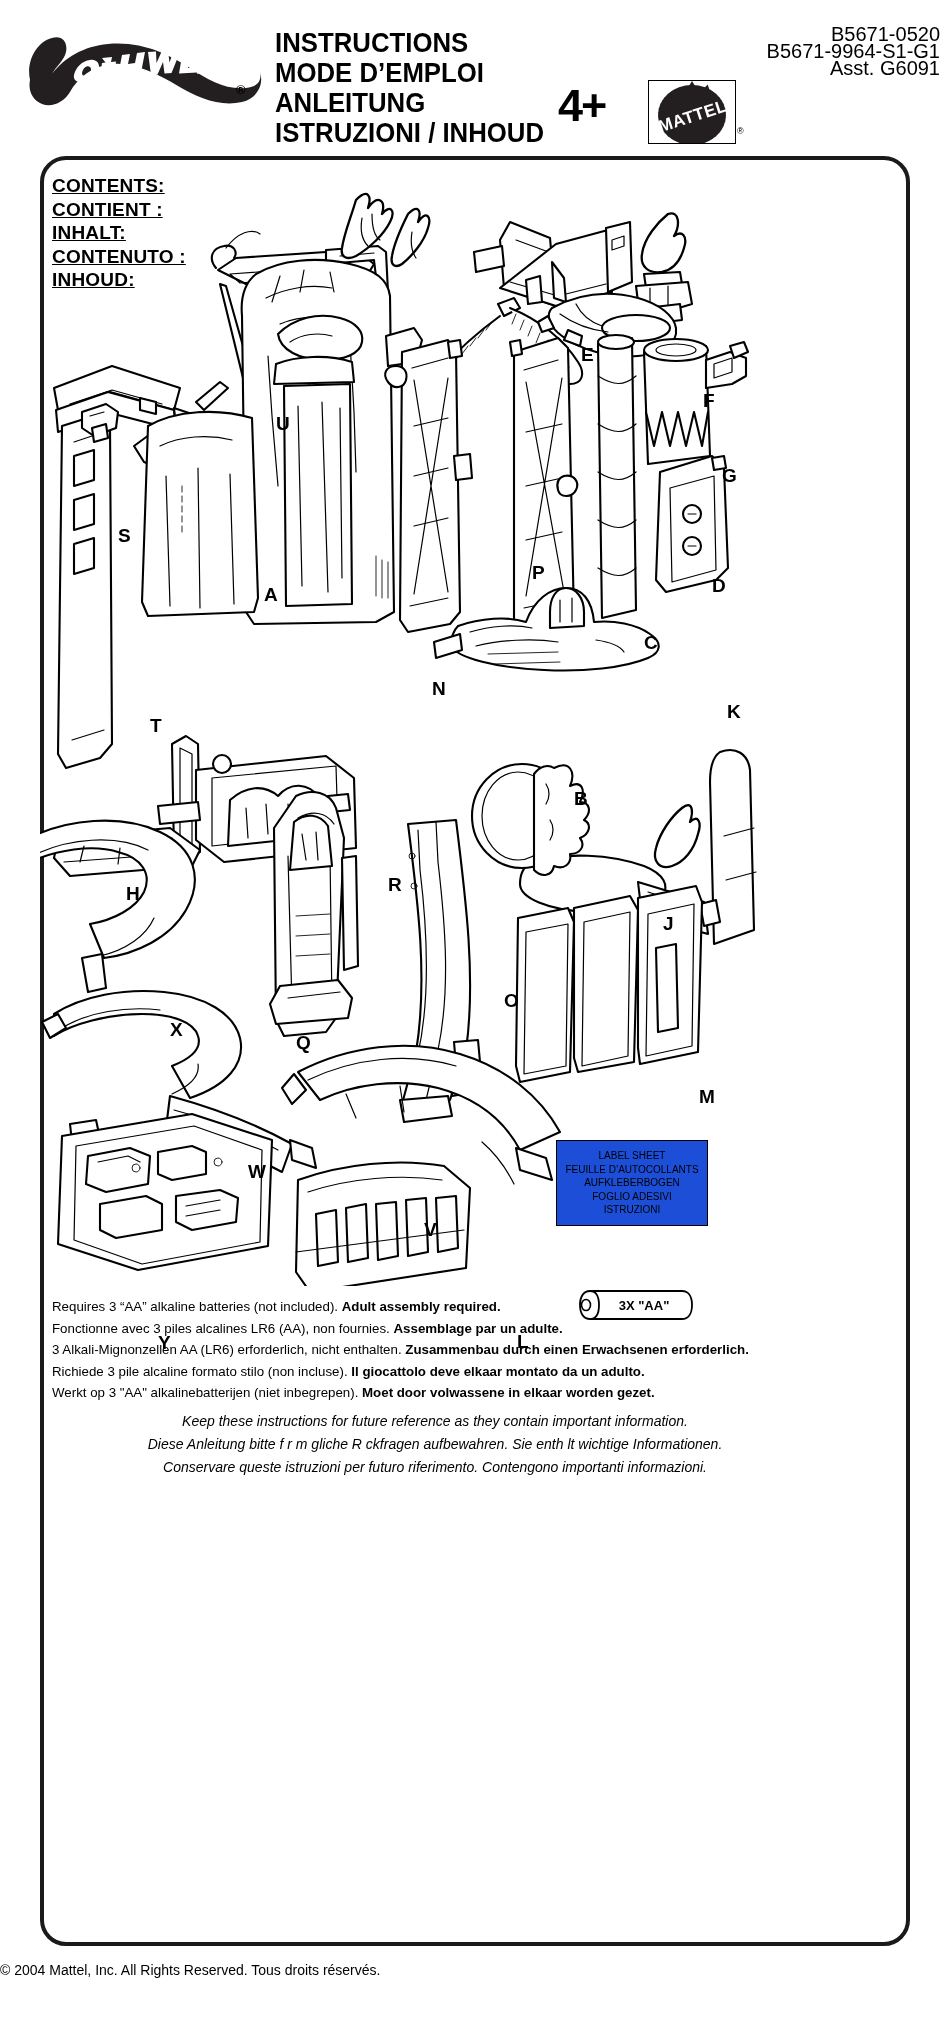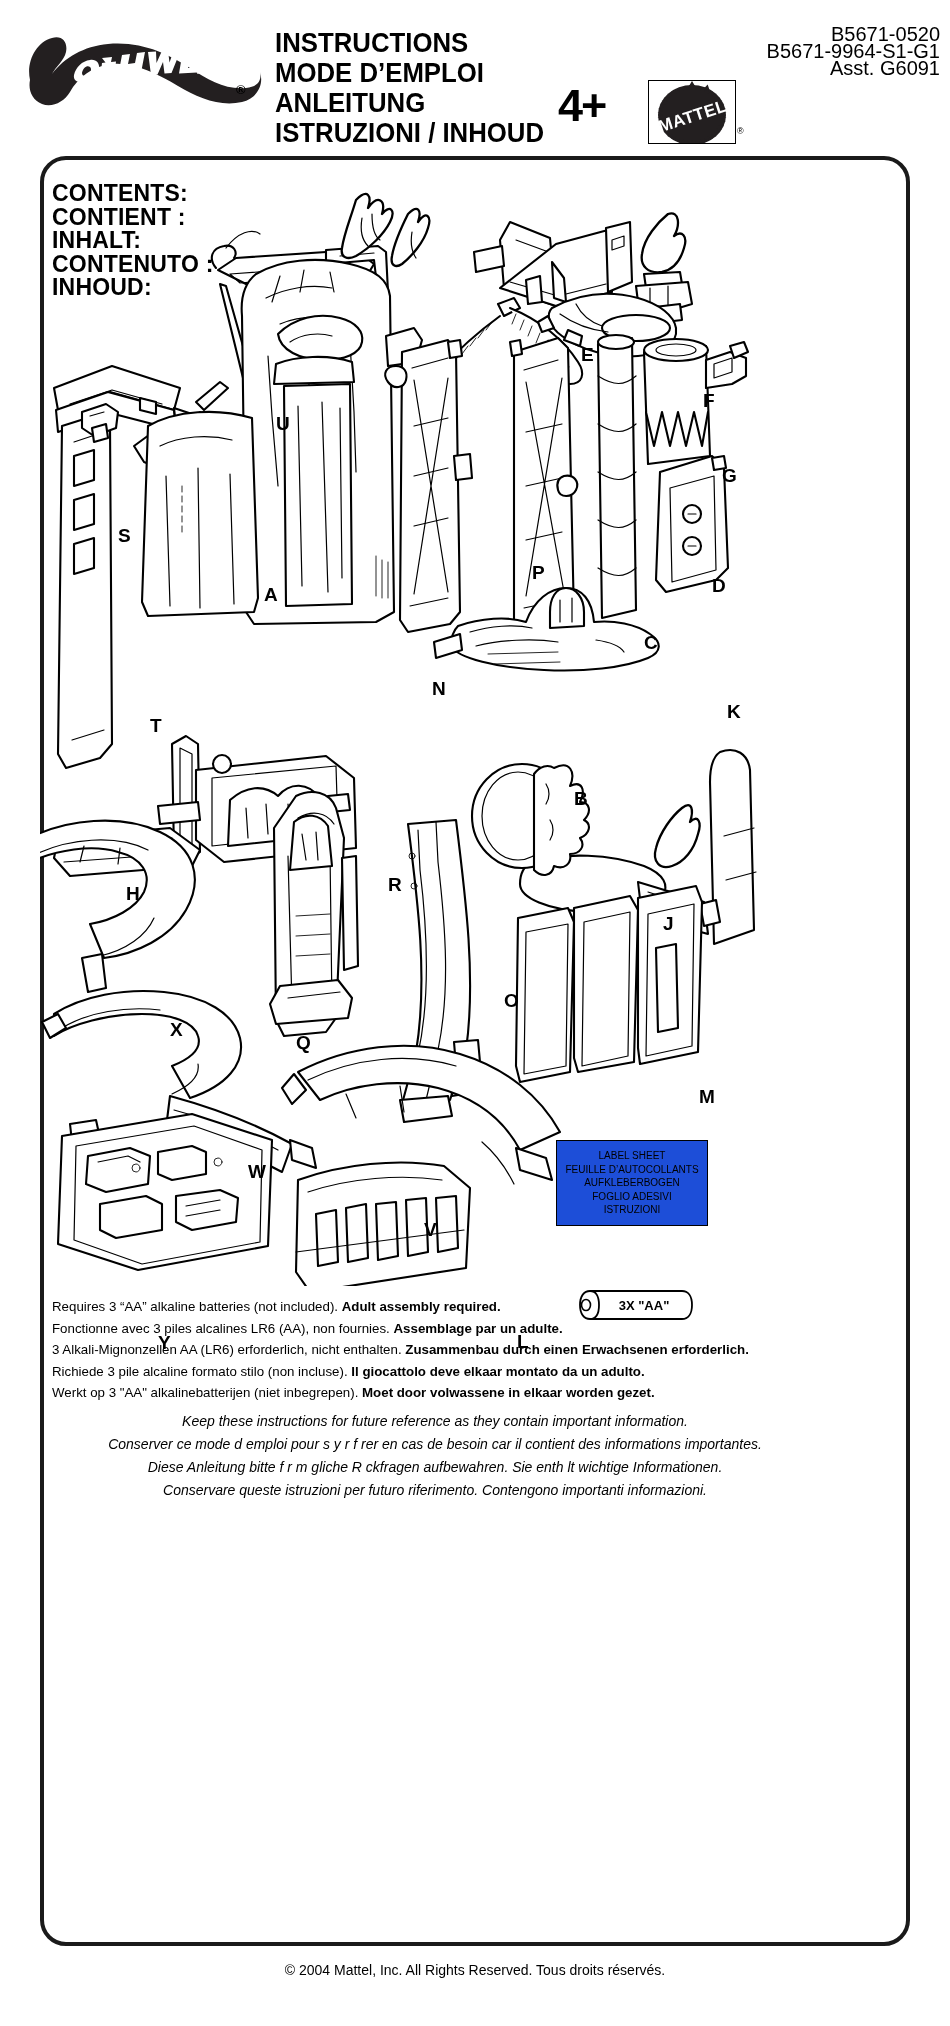--- a/index.html
+++ b/index.html
@@ -52,23 +52,24 @@
   #mattel-reg{position:absolute;left:737px;top:126px;font-size:9px;}
 
   
   #panel{
     position:absolute;left:40px;top:156px;width:870px;height:1790px;
     border:4px solid #1a1a1a;border-radius:26px;background:#fff;
     box-sizing:border-box;
   }
 
   #contents{
-    position:absolute;left:52px;top:182px;
-    font-size:23px;font-weight:bold;line-height:23.5px;
+    position:absolute;left:52px;top:174px;
+    font-size:19px;font-weight:bold;line-height:23.5px;
     letter-spacing:0.2px;
+    text-decoration:underline;
   }
 
   
   #parts{position:absolute;left:40px;top:156px;width:870px;height:1130px;}
   #parts svg{display:block;width:870px;height:1130px;}
 
   .plabel{
     position:absolute;font-size:19px;font-weight:bold;
     font-family:"Liberation Sans","DejaVu Sans",sans-serif;
   }
@@ -101,21 +102,21 @@
   }
 
   
   #keep{
     position:absolute;left:52px;top:1410px;width:766px;
     text-align:center;font-style:italic;font-size:14px;line-height:23px;
   }
 
   
   #copyright{
-    position:absolute;left:0;top:1962px;width:950px;text-align:center;
+    position:absolute;left:0;top:1962px;width:950px;text-align:left;
     font-size:14px;
   }
 </style>
 </head>
 <body>
 
 <div id="header">
 
   <div id="hw-logo">
     <svg viewBox="0 0 240 85" xmlns="http://www.w3.org/2000/svg">
@@ -555,18 +556,17 @@
     <path d="M12 3 L104 3 C110 3 114 8 114 17 C114 26 110 31 104 31 L12 31
              C6 31 2 26 2 17 C2 8 6 3 12 3 Z" fill="#fff" stroke="#000" stroke-width="1.8"></path>
     <path d="M12 3 C18 3 21 8 21 17 C21 26 18 31 12 31" fill="none" stroke="#000" stroke-width="1.8"></path>
     <ellipse cx="8" cy="17" rx="4.5" ry="5.5" fill="#fff" stroke="#000" stroke-width="1.6"></ellipse>
   </svg>
   <div class="btxt">3X "AA"</div>
 </div>
 
 <div id="keep">
   <div>Keep these instructions for future reference as they contain important information.</div>
-  <div>Conserver ce mode d emploi pour s y r f rer en cas de besoin car il contient des informations importantes.</div>
   <div>Diese Anleitung bitte f r m gliche R ckfragen aufbewahren. Sie enth lt wichtige Informationen.</div>
   <div>Conservare queste istruzioni per futuro riferimento. Contengono importanti informazioni.</div>
 </div>
 
 <div id="copyright">© 2004 Mattel, Inc.  All Rights Reserved. Tous droits réservés.</div>
 
 </body></html>

